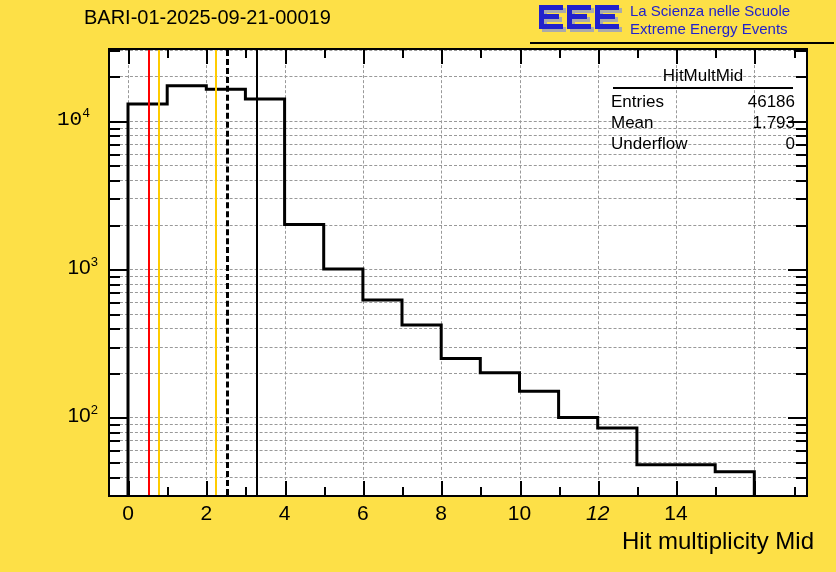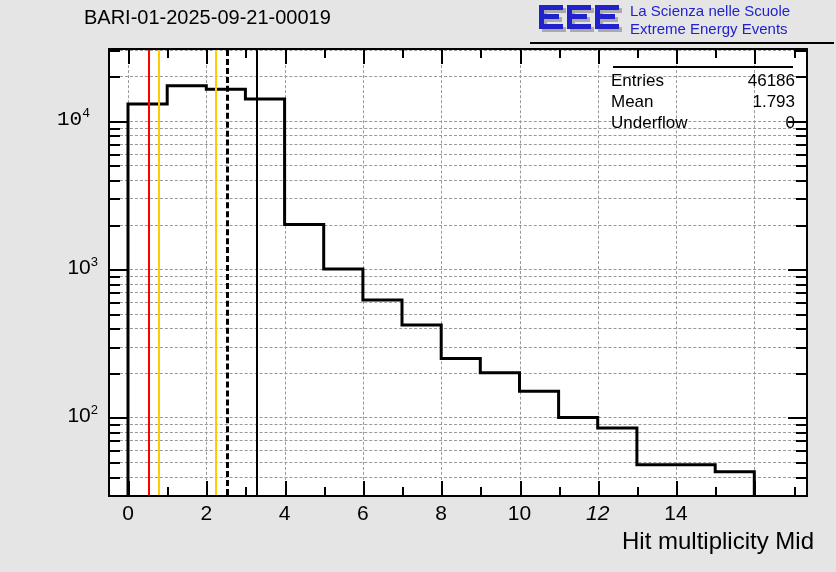--- a/index.html
+++ b/index.html
@@ -1,17 +1,17 @@
 <!DOCTYPE html>
 <html><head>
 <meta charset="utf-8">
 <style>
   html,body{margin:0;padding:0;background:#fff;}
   body{width:836px;height:572px;font-family:"Liberation Sans",sans-serif;overflow:hidden;}
-  #root{position:relative;width:836px;height:572px;background:#e5e5e5;}
+  #root{position:relative;width:836px;height:572px;background:#fde047;}
 
   
   .plot-title{
     position:absolute; left:84px; top:6px;
     font-size:20px; color:#000; white-space:nowrap; letter-spacing:0px;
   }
 
   
   .logo-box{position:absolute; left:538px; top:2px; width:296px; height:40px;}
   .logo-eee{position:absolute; left:0px; top:0px; width:86px; height:36px;}
@@ -257,20 +257,21 @@
       <div class="xlab" style="left: 337.9px; width: 50px; top: 501px;">6</div>
       <div class="xlab" style="left: 416.2px; width: 50px; top: 501px;">8</div>
       <div class="xlab" style="left: 494.5px; width: 50px; top: 501px;">10</div>
       <div class="xlab" style="left: 572.7px; width: 50px; top: 501px; font-style: italic;">12</div>
       <div class="xlab" style="left: 651px; width: 50px; top: 501px;">14</div>
     </div>
 
   <div class="xtitle">Hit multiplicity Mid</div>
 
   <div class="stats">
+    <div class="st-title">HitMultMid</div>
     <div class="st-rule"></div>
     <div id="stats-rows">
         <div class="st-row">
           <span class="k">Entries</span>
           <span class="v">46186</span>
         </div>
         <div class="st-row">
           <span class="k">Mean</span>
           <span class="v">1.793</span>
         </div>

